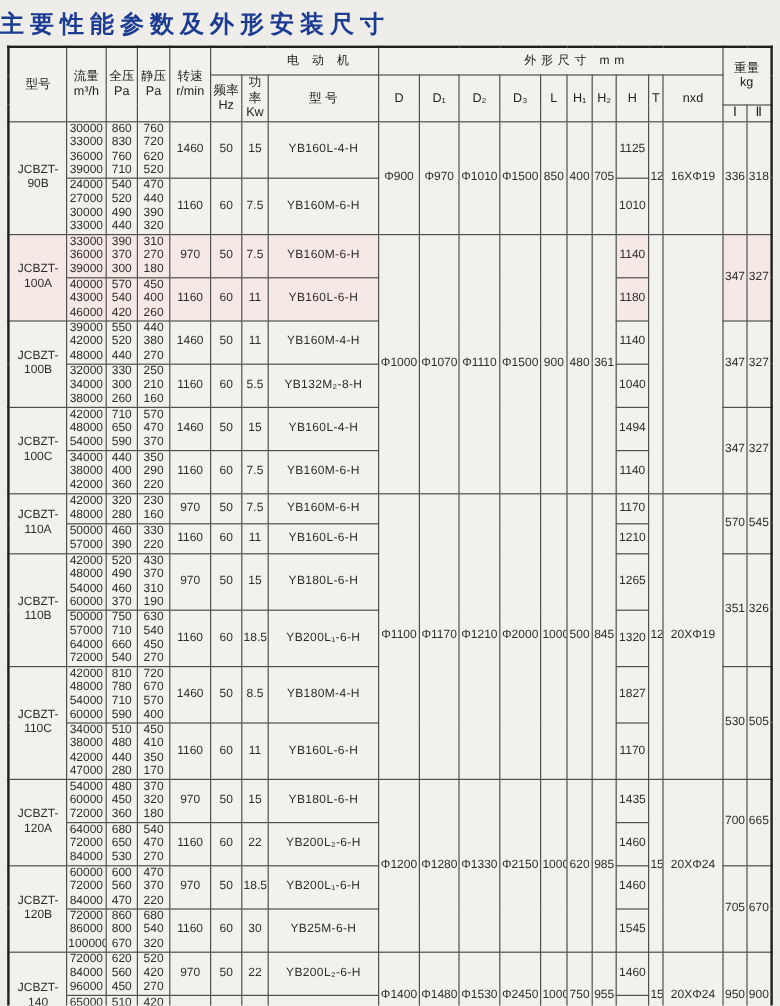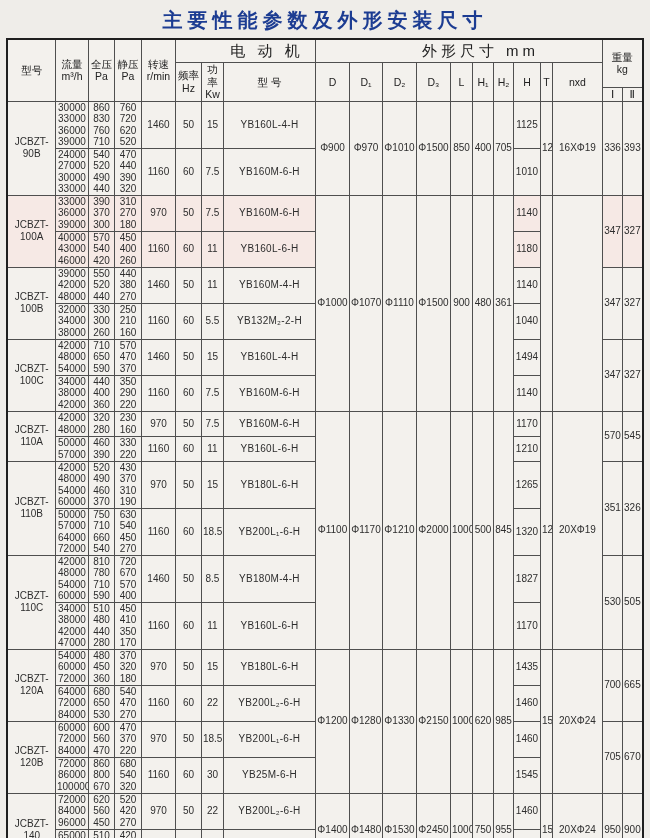--- a/index.html
+++ b/index.html
@@ -1,22 +1,22 @@
 <!DOCTYPE html>
 <html><head>
 <meta charset="utf-8">
 <style>
   html,body{margin:0;padding:0;}
   body{width:650px;height:838px;background:#efede9;font-family:"Liberation Sans",sans-serif;color:#2d2d2d;}
-  .title{margin:0;padding:7px 0 4px 0;text-align:center;font-size:20px;font-weight:bold;letter-spacing:5px;color:#1c3c92;}
+  .title{margin:0;padding:7px 0 4px 0;text-align:left;font-size:20px;font-weight:bold;letter-spacing:5px;color:#1c3c92;}
   table{border-collapse:collapse;table-layout:fixed;width:635px;margin:0 auto;background:#f3f1ed;border:2px solid #1f1f1f;}
   th,td{border:1px solid #4f4f4f;text-align:center;vertical-align:middle;padding:0 1px;overflow:hidden;
         font-size:10px;line-height:11.5px;font-weight:normal;white-space:pre-line;}
   th{font-size:10.5px;line-height:12.5px;color:#222;}
-  .grp{letter-spacing:4px;font-size:15px;padding-left:44px;}
+  .grp{letter-spacing:4px;font-size:10px;padding-left:44px;}
   .dimh{font-size:10.5px;}
   .mdl{font-size:10px;line-height:12px;text-align:center;}
   .mot{letter-spacing:0.3px;margin-left:20px;}
   .rom{font-family:"Liberation Serif",serif;font-size:11px;}
   .t{background:#f6e9e5;}
   .hh1 th{height:22px;} .hh2 th{height:15px;} .hh3 th{height:13px;}
   .h46 td{height:46px;} .h45 td{height:45px;} .h35 td{height:35px;} .h36 td{height:36px;} .h24 td{height:24px;}
 </style>
 </head>
 <body>
@@ -109,21 +109,21 @@
   <td rowspan="2">Φ970</td>
   <td rowspan="2">Φ1010</td>
   <td rowspan="2">Φ1500</td>
   <td rowspan="2">850</td>
   <td rowspan="2">400</td>
   <td rowspan="2">705</td>
   <td>1125</td>
   <td rowspan="2">12</td>
   <td rowspan="2">16XΦ19</td>
   <td rowspan="2">336</td>
-  <td rowspan="2">393</td>
+  <td rowspan="2">318</td>
 </tr>
 <tr class="h46">
   <td>24000
 27000
 30000
 33000</td>
   <td>540
 520
 490
 440</td>
@@ -210,21 +210,21 @@
 38000</td>
   <td>330
 300
 260</td>
   <td>250
 210
 160</td>
   <td>1160</td>
   <td>60</td>
   <td>5.5</td>
-  <td class="mot">YB132M₂-2-H</td>
+  <td class="mot">YB132M₂-8-H</td>
   <td>1040</td>
 </tr>
 
 <tr class="h35">
   <td class="mdl" rowspan="2">JCBZT-
 100C</td>
   <td>42000
 48000
 54000</td>
   <td>710

